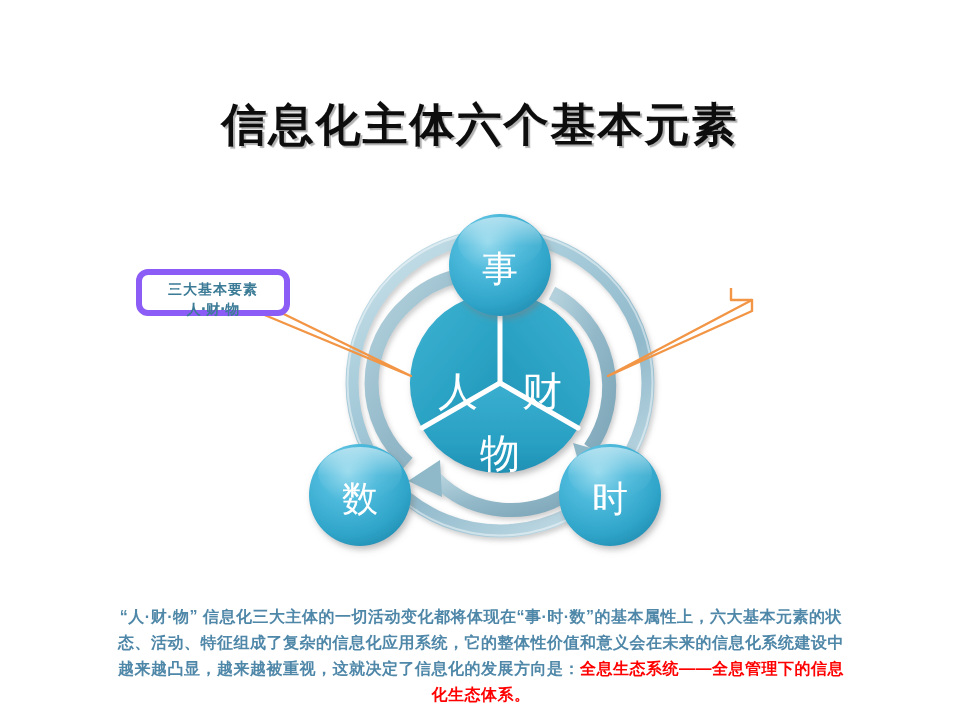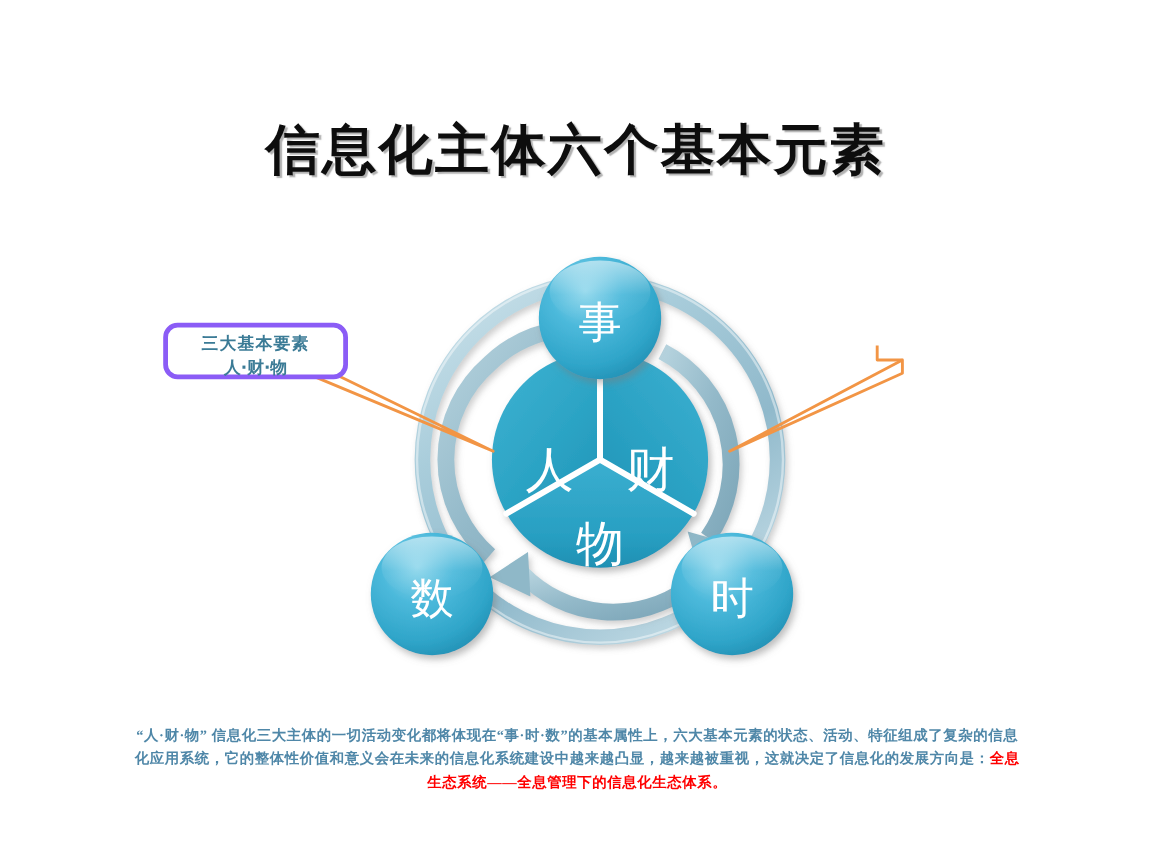--- a/index.html
+++ b/index.html
@@ -48,21 +48,21 @@
     height: 355px;
   }
   #diagram svg {
     display: block;
   }
 
   
   .callout {
     position: absolute;
     box-sizing: border-box;
-    border: 4px solid #8b5cf6;
+    border: 6px solid #8b5cf6;
     border-radius: 12px;
     background: #ffffff;
     text-align: center;
     padding: 4px 6px 5px 6px;
     font-family: "DejaVu Sans", "Liberation Sans", sans-serif;
     font-size: 14px;
     font-weight: bold;
     line-height: 1.45;
     color: #3b7b96;
     letter-spacing: 1px;
@@ -96,22 +96,22 @@
     z-index: 4;
   }
 
   
   #footnote {
     position: absolute;
     left: 110px;
     top: 604px;
     width: 742px;
     text-align: center;
-    font-family: Liberation Serif, serif;
-    font-size: 12px;
+    font-family: Liberation Sans, sans-serif;
+    font-size: 16px;
     font-weight: bold;
     line-height: 1.62;
     color: #4f87a8;
     letter-spacing: 0.5px;
   }
   #footnote .hl {
     color: #ff0000;
   }
 </style>
 </head>

